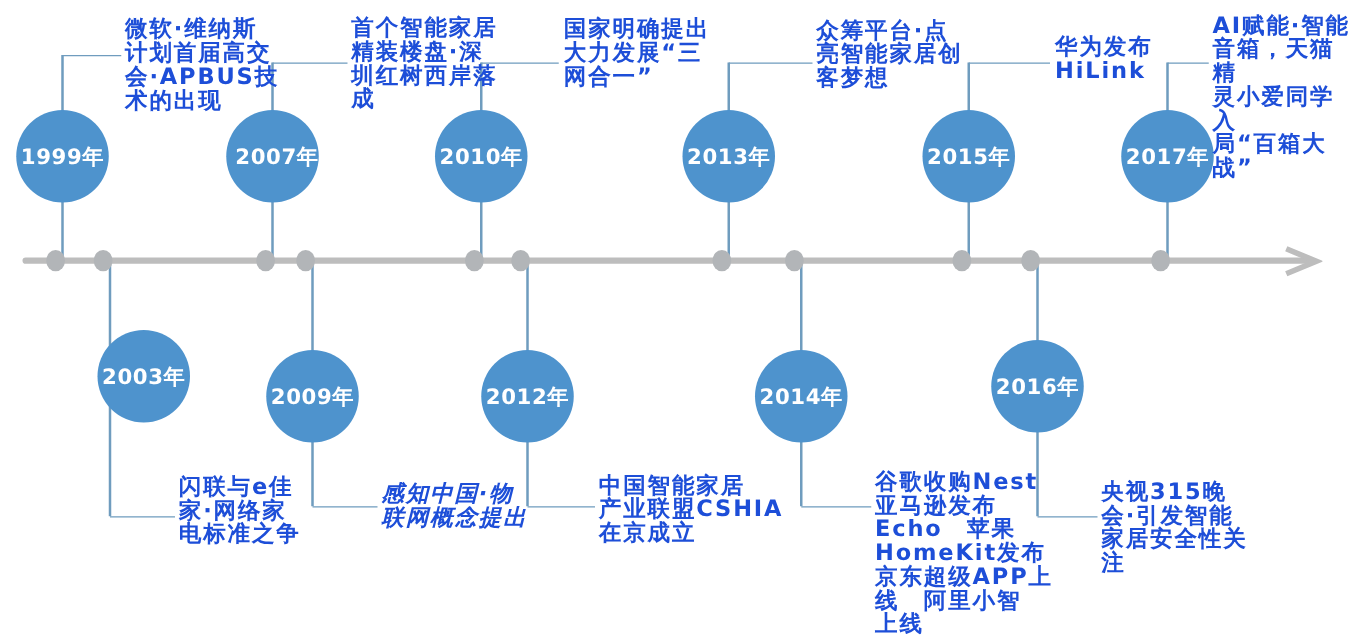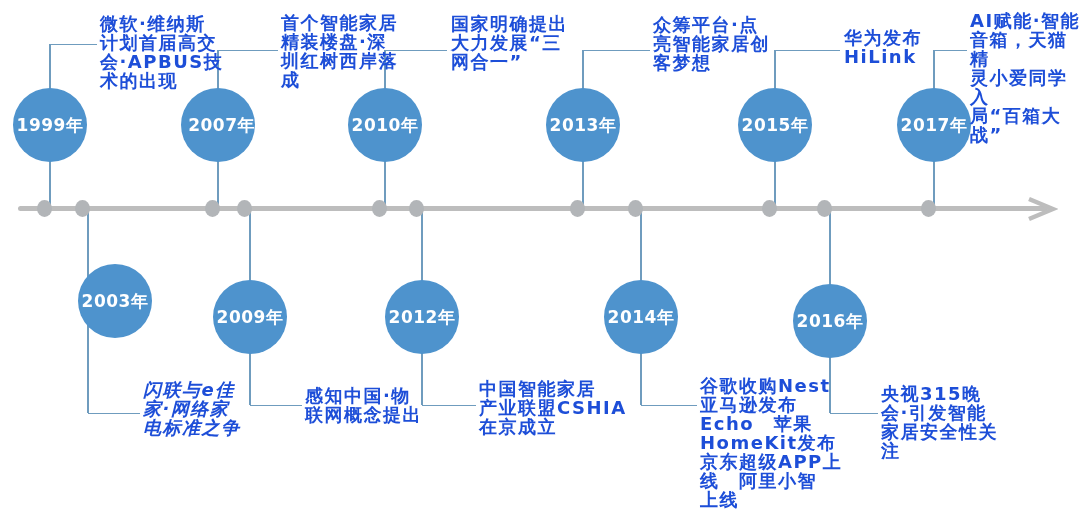--- a/index.html
+++ b/index.html
@@ -86,21 +86,21 @@
 术的出现</div>
   </div>
 
   <div>
     <div class="vline" style="left:87.4px; top:212px; height:201px;"></div>
     <div class="hline" style="left:88px; top:413px; width:52px;"></div>
     <div class="dot" style="left:75px; top:200px;"></div>
     <div class="year-circle" style="left:51px; top:264px;margin-left:27px;">
       <span>2003年</span>
     </div>
-    <div class="note" style="left:143px; top:380px;font-style:italic;">闪联与e佳
+    <div class="note" style="left:143px; top:380px;">闪联与e佳
 家·网络家
 电标准之争</div>
   </div>
 
   <div>
     <div class="vline" style="left:217.4px; top:50px; height:156px;"></div>
     <div class="hline" style="left:218px; top:50px; width:60px;"></div>
     <div class="dot" style="left:205px; top:200px;"></div>
     <div class="year-circle" style="left:181px; top:88px;justify-content:flex-end;">
       <span>2007年</span>
@@ -111,21 +111,21 @@
 成</div>
   </div>
 
   <div>
     <div class="vline" style="left:249.4px; top:212px; height:193px;"></div>
     <div class="hline" style="left:250px; top:405px; width:52px;"></div>
     <div class="dot" style="left:237px; top:200px;"></div>
     <div class="year-circle" style="left:213px; top:280px;">
       <span>2009年</span>
     </div>
-    <div class="note" style="left:305px; top:386px;">感知中国·物
+    <div class="note" style="left:305px; top:386px;font-style:italic;">感知中国·物
 联网概念提出</div>
   </div>
 
   <div>
     <div class="vline" style="left:384.4px; top:50px; height:156px;"></div>
     <div class="hline" style="left:385px; top:50px; width:62px;"></div>
     <div class="dot" style="left:372px; top:200px;"></div>
     <div class="year-circle" style="left:348px; top:88px;">
       <span>2010年</span>
     </div>
@@ -182,21 +182,21 @@
       <span>2015年</span>
     </div>
     <div class="note" style="left:844px; top:28px;">华为发布
 HiLink</div>
   </div>
 
   <div>
     <div class="vline" style="left:829.4px; top:212px; height:201px;"></div>
     <div class="hline" style="left:830px; top:413px; width:48px;"></div>
     <div class="dot" style="left:817px; top:200px;"></div>
-    <div class="year-circle" style="left:793px; top:284px;">
+    <div class="year-circle" style="left:793px; top:272px;">
       <span>2016年</span>
     </div>
     <div class="note" style="left:881px; top:384px;">央视315晚
 会·引发智能
 家居安全性关
 注</div>
   </div>
 
   <div>
     <div class="vline" style="left:933.4px; top:50px; height:156px;"></div>

